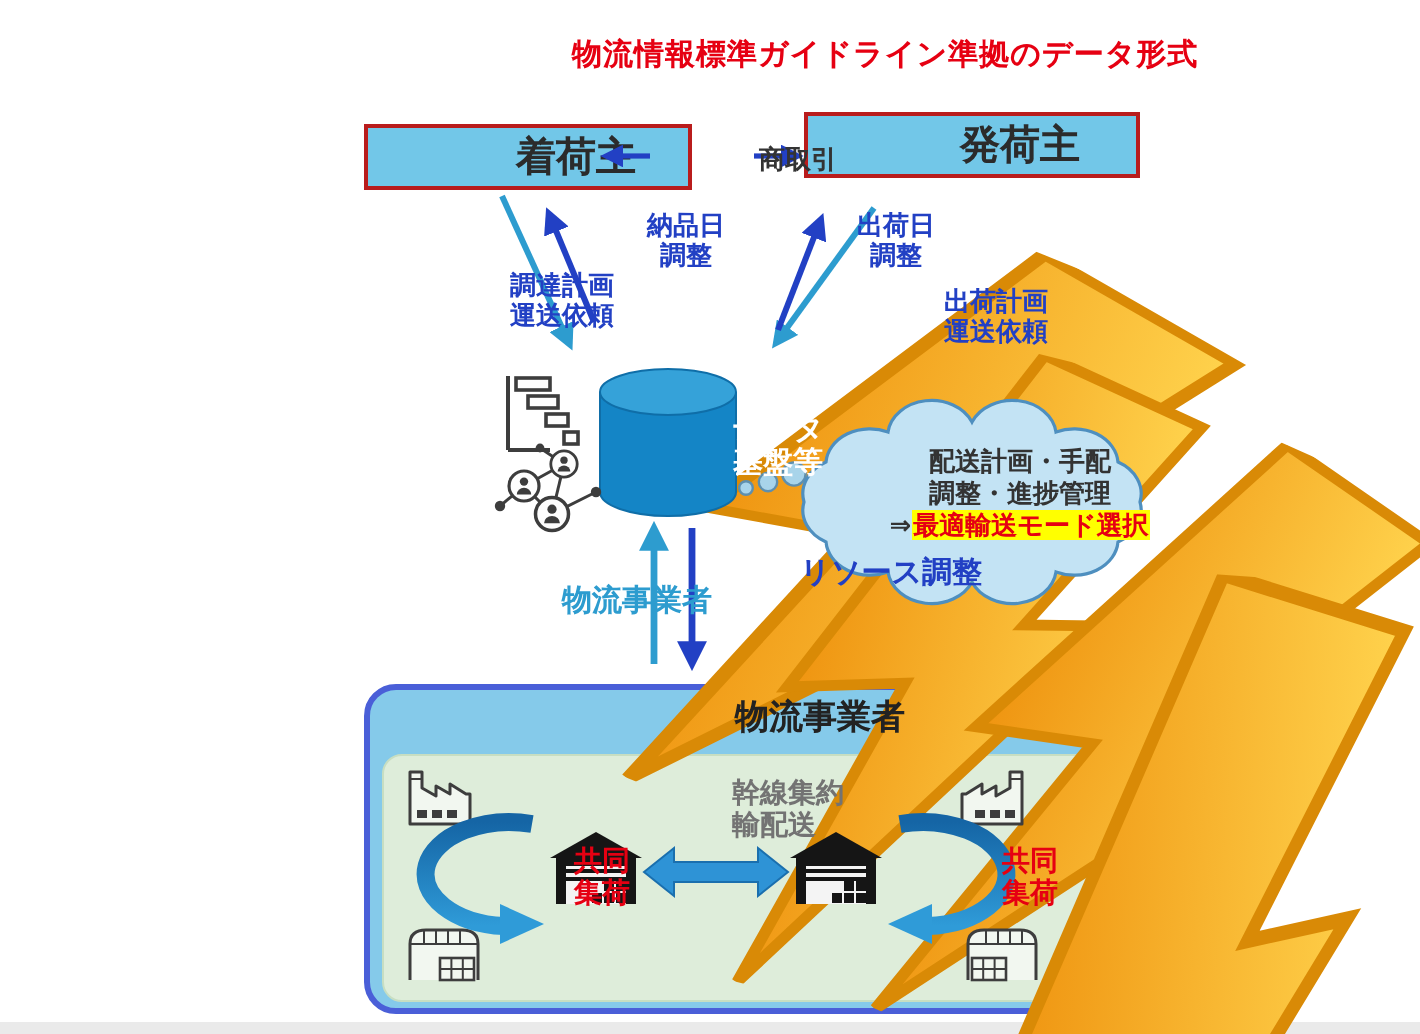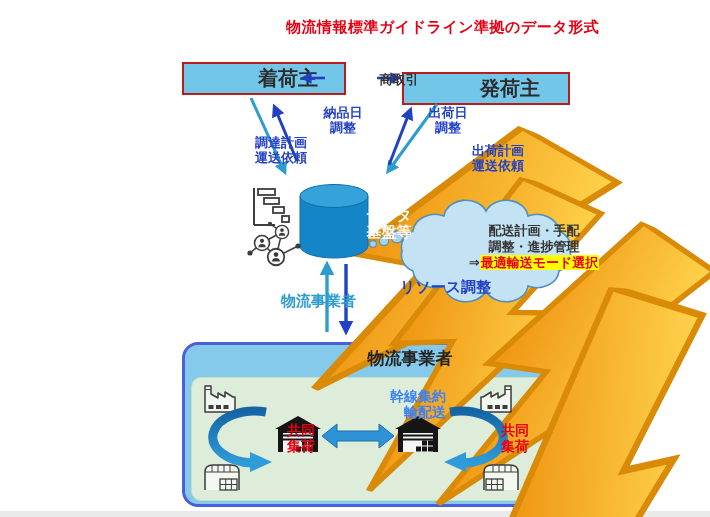--- a/index.html
+++ b/index.html
@@ -11,51 +11,51 @@
   svg.overlay{position:absolute;left:0;top:0;width:710px;height:517px;z-index:2;}
 
   
   .diagram-title{left:238px;top:18px;font-size:15px;font-weight:bold;color:#e60012;letter-spacing:.5px;z-index:3;}
 
   
   .actor-box{height:29px;background:#72c7e8;border:2px solid #b91c1c;
     display:flex;align-items:center;justify-content:center;
     font-size:20px;font-weight:bold;color:#2b2b2b;z-index:1;}
   .box-consignee{left:182px;top:62px;width:112px;}
-  .box-shipper{left:402px;top:72px;width:116px;font-family:Liberation Mono, monospace;}
+  .box-shipper{left:402px;top:56px;width:116px;font-family:Liberation Mono, monospace;}
   .commerce-label{left:325px;top:71px;width:52px;text-align:center;font-size:13px;font-weight:600;color:#333;z-index:3;}
 
   
   .flow-label{z-index:3;font-weight:bold;font-size:13px;line-height:15px;text-align:center;color:#2240c4;}
   .lbl-delivery{left:268px;top:105px;width:54px;}
   .lbl-procure{left:199px;top:135px;width:68px;}
   .lbl-shipdate{left:337px;top:105px;width:54px;margin-left:36px;}
   .lbl-shipplan{left:416px;top:143px;width:68px;}
   .lbl-free{left:233px;top:293px;font-size:15px;color:#2d9ccf;white-space:nowrap;}
   .lbl-resadj{left:352px;top:279px;font-size:15px;white-space:nowrap;}
 
   
   .db-label{left:301px;top:206px;width:80px;text-align:center;color:#fff;
     font-size:15px;font-weight:bold;line-height:17px;z-index:3;}
 
   
-  .cloud-text{left:402px;top:223px;width:168px;text-align:center;z-index:3;
+  .cloud-text{left:378px;top:223px;width:168px;text-align:center;z-index:3;
     font-size:13px;line-height:16px;color:#333;font-weight:600;}
   .cloud-text .hl{background:#ffff00;color:#e60012;font-weight:bold;padding:0 1px;}
   .cloud-text .arr{color:#333;font-weight:bold;}
 
   
   .outer-box{left:182px;top:342px;width:354px;height:159px;background:#85caea;
     border:3px solid #4a5fd8;border-radius:16px;z-index:1;}
   .logi-title{left:182px;top:347px;width:360px;text-align:center;
     font-size:17px;font-weight:bold;color:#222;z-index:3;}
   .inner-box{left:191px;top:377px;width:339px;height:122px;background:#deedda;
     border:1px solid #c7dec2;border-radius:10px;z-index:1;}
-  .lbl-trunk{left:318px;top:388px;width:80px;text-align:right;z-index:3;
-    font-size:14px;font-weight:bold;color:#3b82f6;line-height:16px;}
+  .lbl-trunk{left:318px;top:388px;width:80px;text-align:left;z-index:3;
+    font-size:14px;font-weight:bold;color:#737373;line-height:16px;}
   .lbl-joint{width:48px;text-align:center;z-index:3;font-size:14px;font-weight:bold;color:#e60012;line-height:16px;}
   .lbl-joint-left{left:229px;top:422px;}
   .lbl-joint-right{left:443px;top:422px;}
 
   .bottom-strip{left:0;top:511px;width:710px;height:6px;background:#eaeaea;z-index:1;}
 </style>
 </head>
 <body>
 
 <div class="stage">

